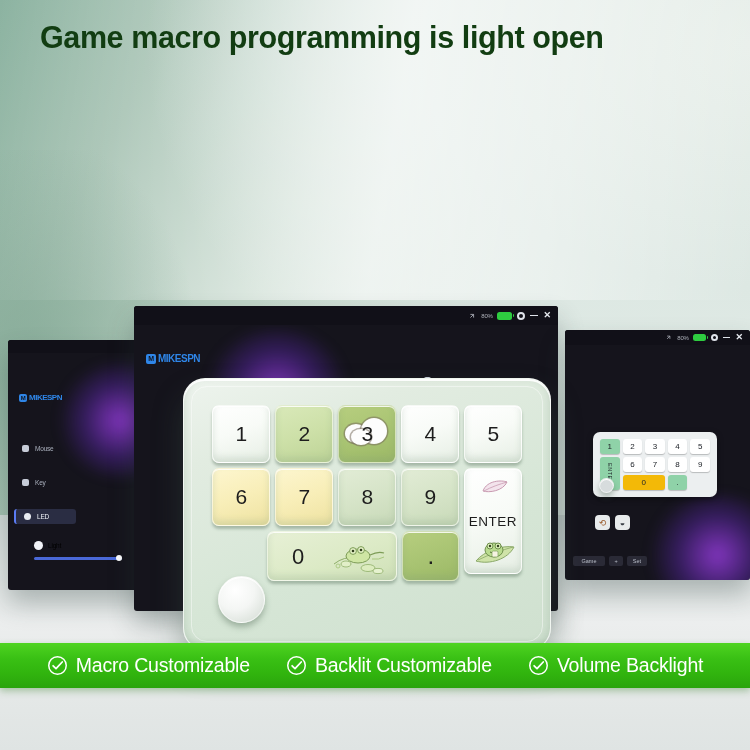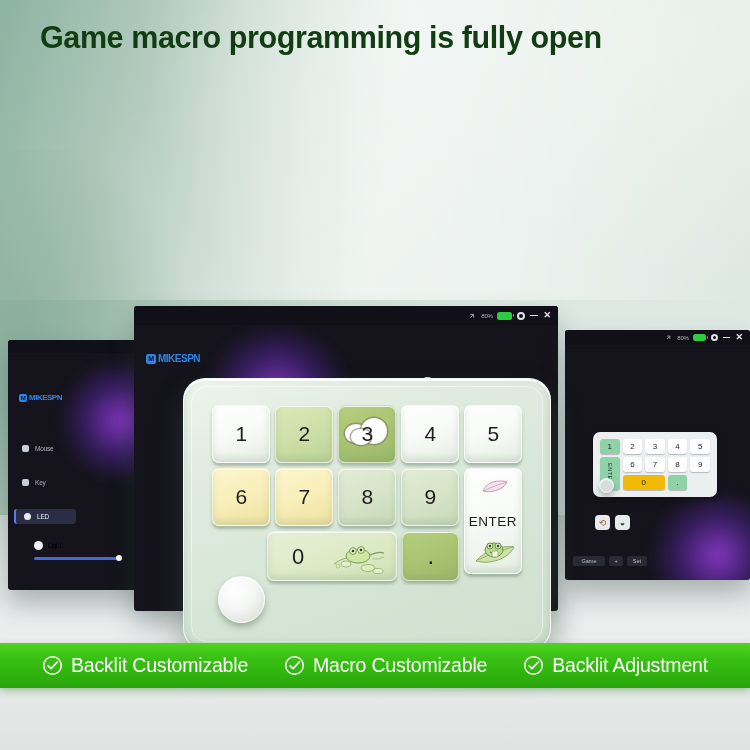--- a/index.html
+++ b/index.html
@@ -178,21 +178,21 @@
 
 <div class="bg-base"></div>
 <div class="bg-sheen"></div>
 <div class="bg-vignette"></div>
 <div class="desk">
   <div class="desk-line"></div>
   <div class="desk-glow"></div>
 </div>
 
 <div class="header">
-  <div class="headline">Game macro programming is fully open</div>
+  <div class="headline">Game macro programming is light open</div>
 </div>
 
 <div class="monitors">
 
   <div class="mon" style="left:8px; top:340px; width:170px; height:250px;">
     <div class="titlebar" style="height:13px;"></div>
     <div class="screen" style="top:13px;">
       <div class="glow-p" style="left:48px; top:10px; width:130px; height:115px;"></div>
       <div class="logo" style="left:11px; top:40px; font-size:8px;">
         <span class="logo-mark" style="width:8px; height:8px; font-size:6px;">M</span>
@@ -400,29 +400,29 @@
     </div>
   </div>
 </div>
 
 <div class="feature-bar">
   <div class="feature">
     <svg class="chk" viewBox="0 0 24 24">
       <circle cx="12" cy="12" r="10" fill="none" stroke="#ffffff" stroke-width="1.7"></circle>
       <path d="M7 12.3 l3.3 3.3 L17.4 8" fill="none" stroke="#ffffff" stroke-width="2" stroke-linecap="round" stroke-linejoin="round"></path>
     </svg>
-    <span class="ftxt">Backlit Customizable</span>
+    <span class="ftxt">Macro Customizable</span>
   </div>
   <div class="feature">
     <svg class="chk" viewBox="0 0 24 24">
       <circle cx="12" cy="12" r="10" fill="none" stroke="#ffffff" stroke-width="1.7"></circle>
       <path d="M7 12.3 l3.3 3.3 L17.4 8" fill="none" stroke="#ffffff" stroke-width="2" stroke-linecap="round" stroke-linejoin="round"></path>
     </svg>
-    <span class="ftxt">Macro Customizable</span>
+    <span class="ftxt">Backlit Customizable</span>
   </div>
   <div class="feature">
     <svg class="chk" viewBox="0 0 24 24">
       <circle cx="12" cy="12" r="10" fill="none" stroke="#ffffff" stroke-width="1.7"></circle>
       <path d="M7 12.3 l3.3 3.3 L17.4 8" fill="none" stroke="#ffffff" stroke-width="2" stroke-linecap="round" stroke-linejoin="round"></path>
     </svg>
-    <span class="ftxt">Backlit Adjustment</span>
+    <span class="ftxt">Volume Backlight</span>
   </div>
 </div>
 
 </body></html>

